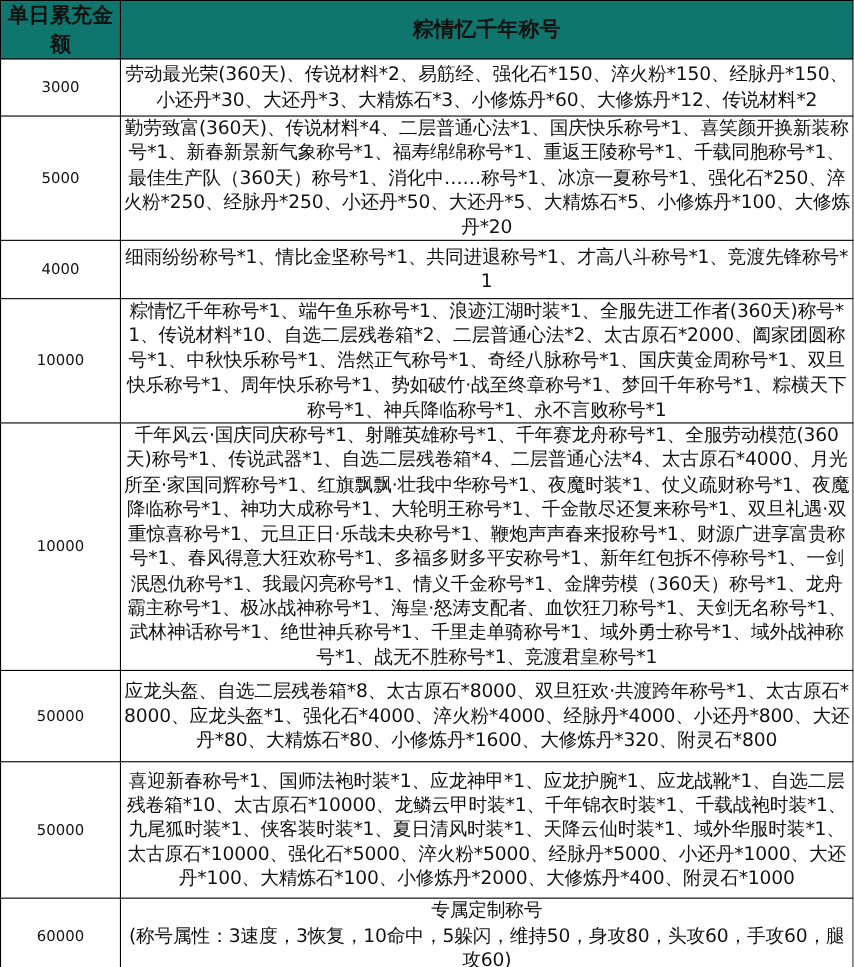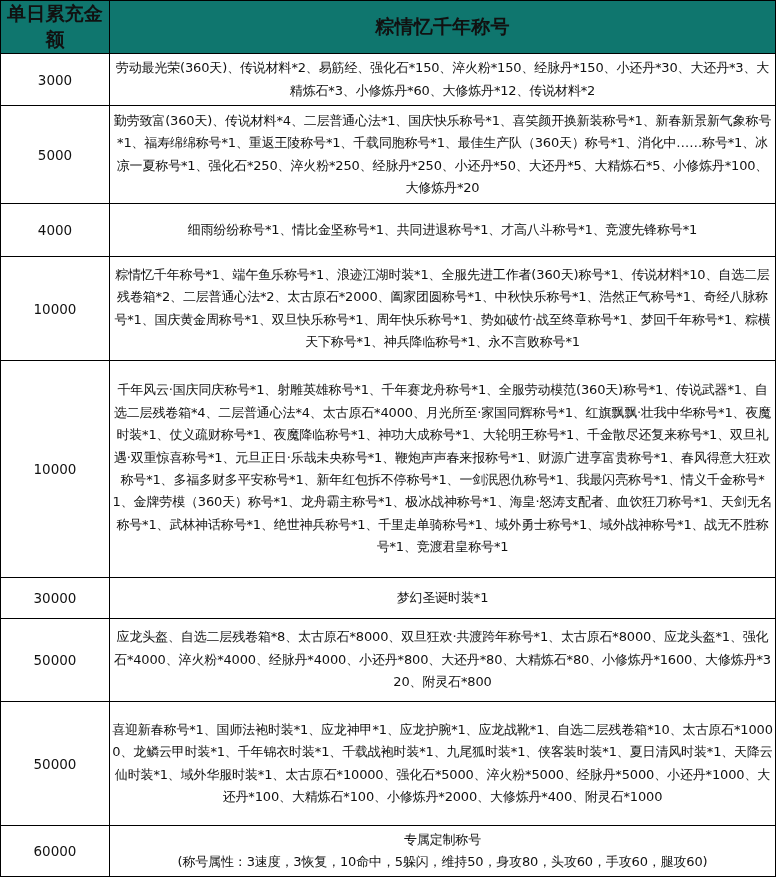--- a/index.html
+++ b/index.html
@@ -24,21 +24,21 @@
     background: #0f766e;
     font-weight: bold;
     font-size: 19px;
     height: 37px;
     letter-spacing: 0.2px;
   }
   table.rewards td.amount {
     font-size: 13.5px;
   }
   table.rewards td.content {
-    font-size: 13px;
+    font-size: 17px;
     line-height: 22.4px;
     padding: 0 2px;
     letter-spacing: -0.15px;
     word-break: break-all;
   }
   .sub { display: block; }
 </style>
 </head>
 <body>
 
@@ -67,24 +67,20 @@
       <td class="content">细雨纷纷称号*1、情比金坚称号*1、共同进退称号*1、才高八斗称号*1、竞渡先锋称号*1</td>
     </tr>
     <tr style="height:104px">
       <td class="amount">10000</td>
       <td class="content">粽情忆千年称号*1、端午鱼乐称号*1、浪迹江湖时装*1、全服先进工作者(360天)称号*1、传说材料*10、自选二层残卷箱*2、二层普通心法*2、太古原石*2000、阖家团圆称号*1、中秋快乐称号*1、浩然正气称号*1、奇经八脉称号*1、国庆黄金周称号*1、双旦快乐称号*1、周年快乐称号*1、势如破竹·战至终章称号*1、梦回千年称号*1、粽横天下称号*1、神兵降临称号*1、永不言败称号*1</td>
     </tr>
     <tr style="height:217px">
       <td class="amount">10000</td>
       <td class="content">千年风云·国庆同庆称号*1、射雕英雄称号*1、千年赛龙舟称号*1、全服劳动模范(360天)称号*1、传说武器*1、自选二层残卷箱*4、二层普通心法*4、太古原石*4000、月光所至·家国同辉称号*1、红旗飘飘·壮我中华称号*1、夜魔时装*1、仗义疏财称号*1、夜魔降临称号*1、神功大成称号*1、大轮明王称号*1、千金散尽还复来称号*1、双旦礼遇·双重惊喜称号*1、元旦正日·乐哉未央称号*1、鞭炮声声春来报称号*1、财源广进享富贵称号*1、春风得意大狂欢称号*1、多福多财多平安称号*1、新年红包拆不停称号*1、一剑泯恩仇称号*1、我最闪亮称号*1、情义千金称号*1、金牌劳模（360天）称号*1、龙舟霸主称号*1、极冰战神称号*1、海皇·怒涛支配者、血饮狂刀称号*1、天剑无名称号*1、武林神话称号*1、绝世神兵称号*1、千里走单骑称号*1、域外勇士称号*1、域外战神称号*1、战无不胜称号*1、竞渡君皇称号*1</td>
     </tr>
-    <tr style="height:41px">
-      <td class="amount">30000</td>
-      <td class="content">梦幻圣诞时装*1</td>
-    </tr>
     <tr style="height:83px">
       <td class="amount">50000</td>
       <td class="content">应龙头盔、自选二层残卷箱*8、太古原石*8000、双旦狂欢·共渡跨年称号*1、太古原石*8000、应龙头盔*1、强化石*4000、淬火粉*4000、经脉丹*4000、小还丹*800、大还丹*80、大精炼石*80、小修炼丹*1600、大修炼丹*320、附灵石*800</td>
     </tr>
     <tr style="height:124px">
       <td class="amount">50000</td>
       <td class="content">喜迎新春称号*1、国师法袍时装*1、应龙神甲*1、应龙护腕*1、应龙战靴*1、自选二层残卷箱*10、太古原石*10000、龙鳞云甲时装*1、千年锦衣时装*1、千载战袍时装*1、九尾狐时装*1、侠客装时装*1、夏日清风时装*1、天降云仙时装*1、域外华服时装*1、太古原石*10000、强化石*5000、淬火粉*5000、经脉丹*5000、小还丹*1000、大还丹*100、大精炼石*100、小修炼丹*2000、大修炼丹*400、附灵石*1000</td>
     </tr>
     <tr style="height:51px">
       <td class="amount">60000</td>

